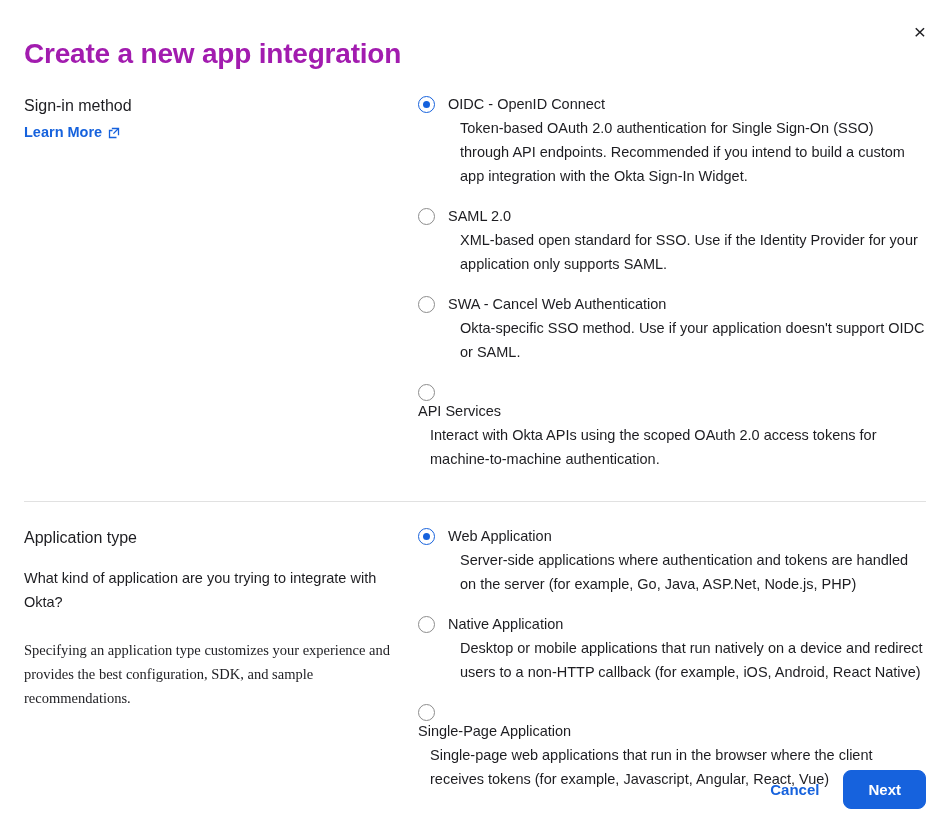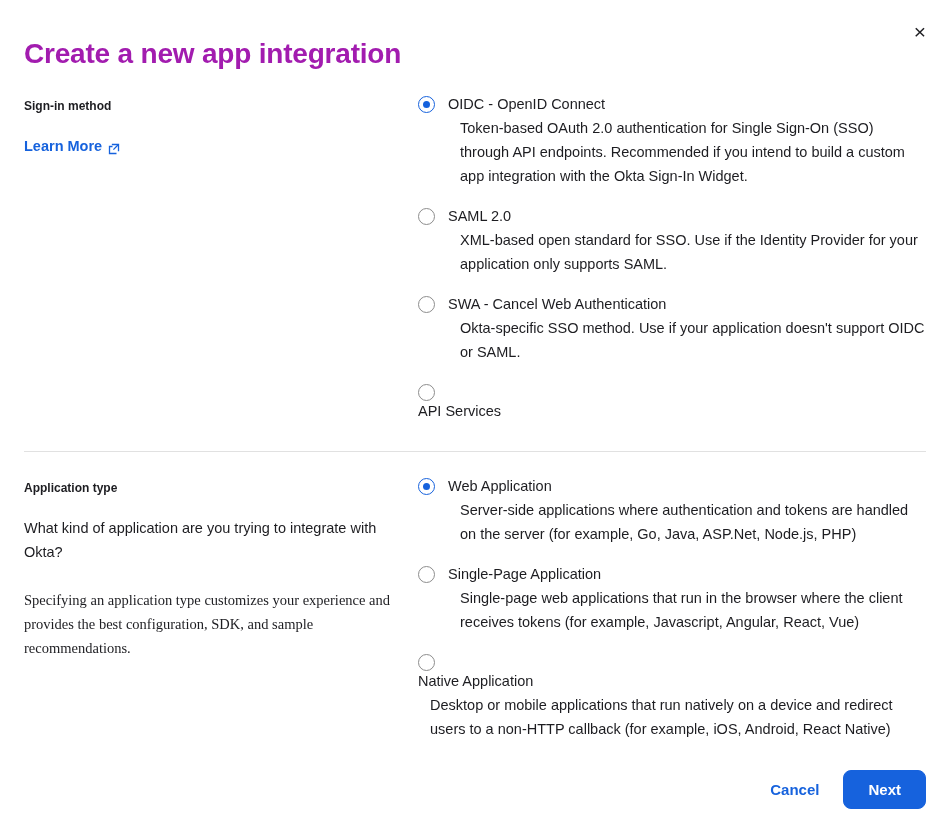--- a/index.html
+++ b/index.html
@@ -54,31 +54,31 @@
     width: 370px;
     flex: 0 0 370px;
     padding-top: 26px;
   }
   .section-right {
     flex: 1 1 auto;
     padding-top: 24px;
     padding-left: 24px;
   }
   .section-label {
-    font-size: 12px;
-    font-weight: bold;
+    font-size: 16px;
+    font-weight: normal;
     color: #1d1d21;
     margin: 0 0 0 0;
     line-height: 20px;
   }
   .learn-more {
     display: inline-flex;
-    align-items: flex-end;
+    align-items: center;
     gap: 6px;
-    margin-top: 22px;
+    margin-top: 8px;
     color: #1662dd;
     font-size: 14.5px;
     font-weight: bold;
     text-decoration: none;
     cursor: pointer;
   }
   .ext-icon {
     display: inline-block;
     width: 12px;
     height: 12px;
@@ -226,20 +226,21 @@
         <div class="radio-body">
           <div class="radio-title">SWA - Cancel Web Authentication</div>
           <div class="radio-desc">Okta-specific SSO method. Use if your application doesn't support OIDC or SAML.</div>
         </div>
       </div>
 
       <div class="radio-option">
         <span class="radio"></span>
         <div class="radio-body">
           <div class="radio-title">API Services</div>
+          <div class="radio-desc">Interact with Okta APIs using the scoped OAuth 2.0 access tokens for machine-to-machine authentication.</div>
         </div>
       </div>
 
     </div>
   </div>
 
   <div class="divider"></div>
 
   <div class="section">
     <div class="section-left">
@@ -253,30 +254,30 @@
         <span class="radio checked"></span>
         <div class="radio-body">
           <div class="radio-title">Web Application</div>
           <div class="radio-desc">Server-side applications where authentication and tokens are handled on the server (for example, Go, Java, ASP.Net, Node.js, PHP)</div>
         </div>
       </div>
 
       <div class="radio-option">
         <span class="radio"></span>
         <div class="radio-body">
+          <div class="radio-title">Native Application</div>
+          <div class="radio-desc">Desktop or mobile applications that run natively on a device and redirect users to a non-HTTP callback (for example, iOS, Android, React Native)</div>
+        </div>
+      </div>
+
+      <div class="radio-option">
+        <span class="radio"></span>
+        <div class="radio-body">
           <div class="radio-title">Single-Page Application</div>
           <div class="radio-desc">Single-page web applications that run in the browser where the client receives tokens (for example, Javascript, Angular, React, Vue)</div>
-        </div>
-      </div>
-
-      <div class="radio-option">
-        <span class="radio"></span>
-        <div class="radio-body">
-          <div class="radio-title">Native Application</div>
-          <div class="radio-desc">Desktop or mobile applications that run natively on a device and redirect users to a non-HTTP callback (for example, iOS, Android, React Native)</div>
         </div>
       </div>
 
     </div>
   </div>
 
   <div class="footer">
     <button class="btn-cancel">Cancel</button>
     <button class="btn-next">Next</button>
   </div>

